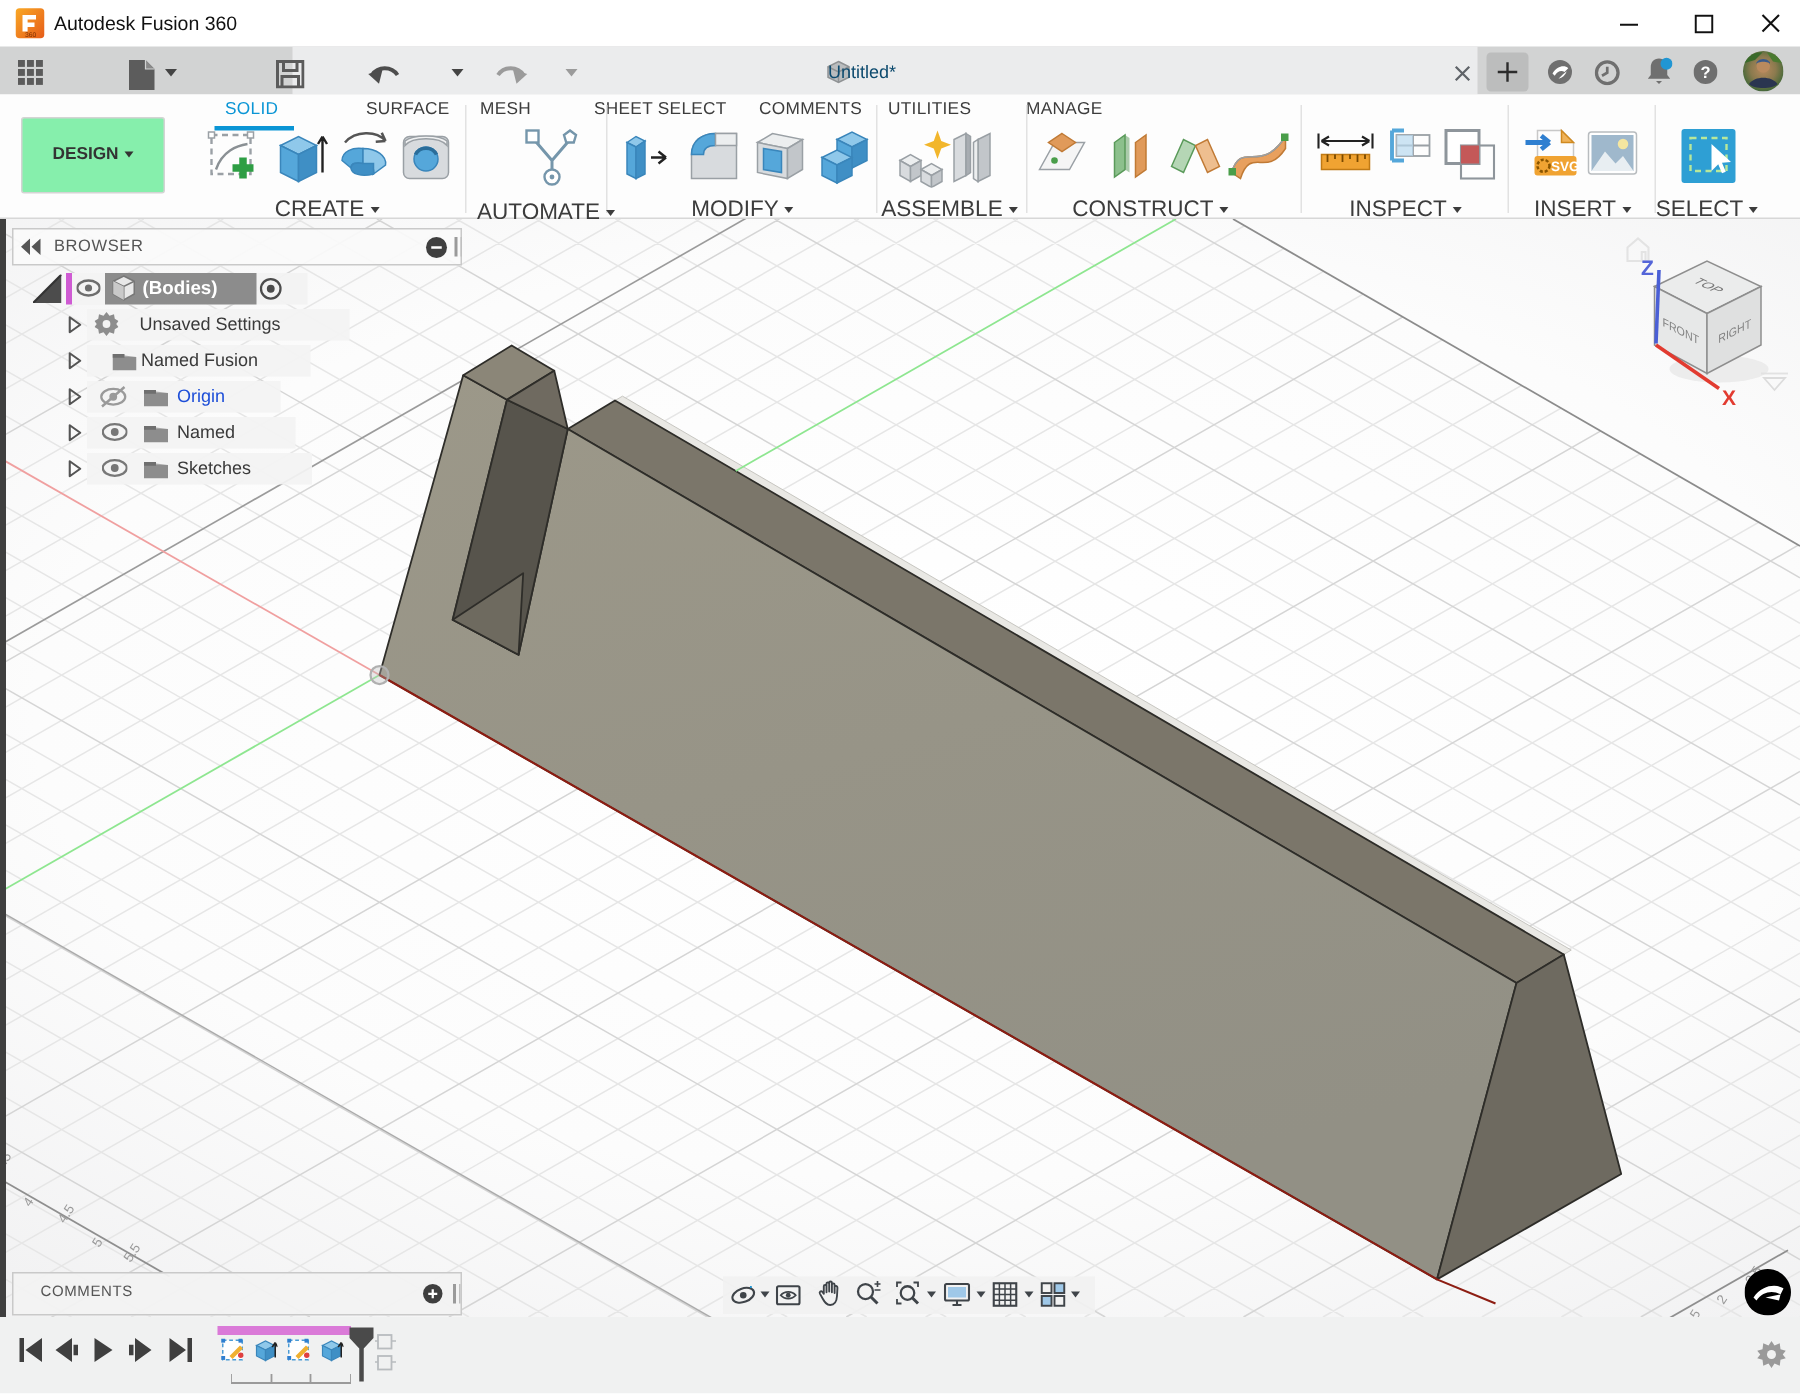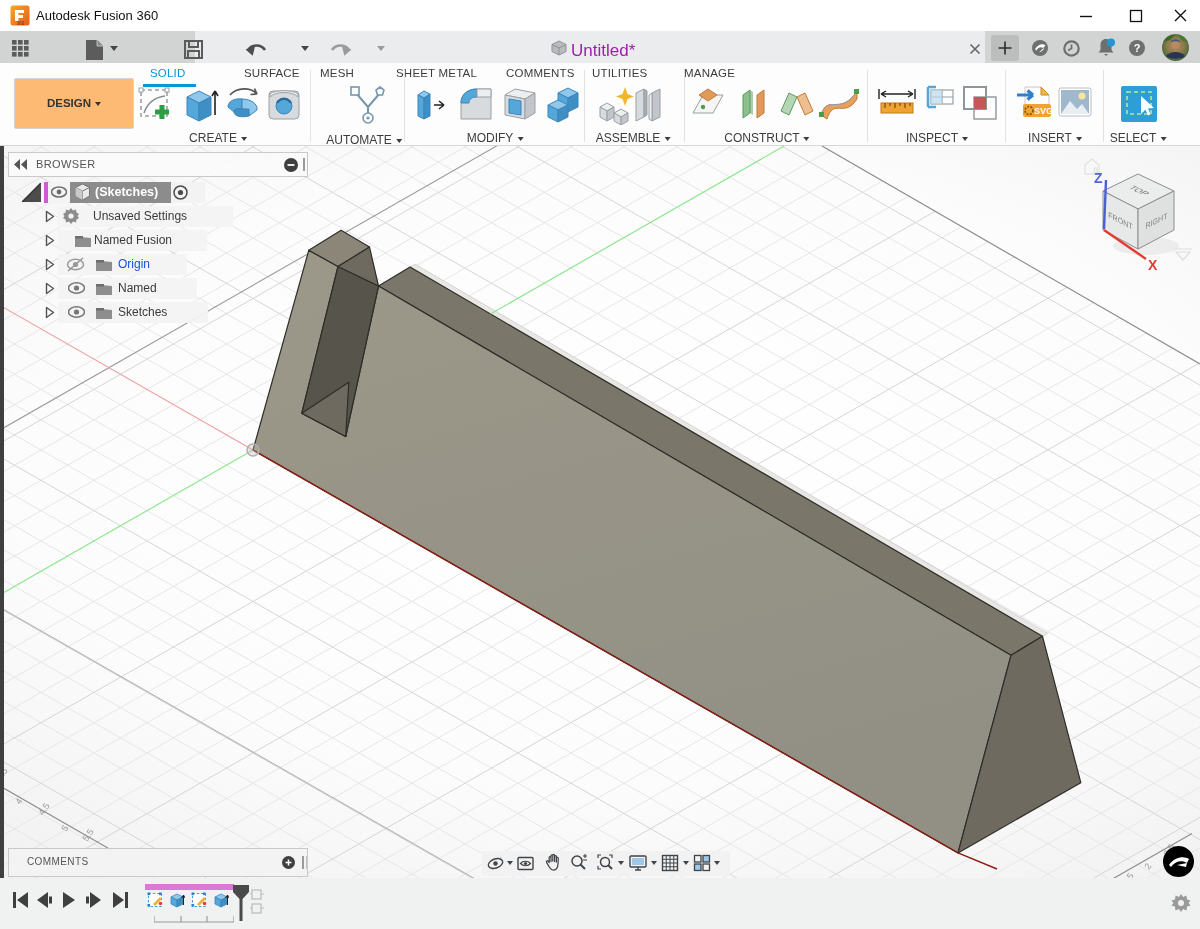--- a/index.html
+++ b/index.html
@@ -5,21 +5,21 @@
 .abs{position:absolute}
 .titlebar{left:0;top:0;width:1200px;height:31px;background:#ffffff}
 .tabrow{left:0;top:31px;width:1200px;height:32px;background:#d2d3d3}
 .tab{left:195px;top:31px;width:790px;height:32px;background:#ebeced}
 .ribbon{left:0;top:63px;width:1200px;height:83px;background:#fdfdfd;border-bottom:1px solid #d7d7d7}
 .viewport{left:0;top:146px;width:1200px;height:732px;background:
  radial-gradient(100% 85% at 52% 45%, #ffffff 0%, #fcfcfc 50%, #f0f0f1 85%, #e6e7e8 100%)}
 .vp{position:absolute;left:0;top:146px}
 .dstrip{left:0;top:146px;width:4px;height:732px;background:#3f3f3f}
 .timeline{left:0;top:878px;width:1200px;height:51px;background:#f0f1f1}
-.grouplabel{position:absolute;font-size:12px;color:#3c3c3c;white-space:nowrap}
+.grouplabel{position:absolute;font-size:15px;color:#3c3c3c;white-space:nowrap}
 .caret{display:inline-block;width:0;height:0;border-left:3.5px solid transparent;border-right:3.5px solid transparent;border-top:4px solid #3c3c3c;margin-left:4px;vertical-align:middle}
 .rtab{position:absolute;top:67px;font-size:11.5px;color:#3c3c3c;letter-spacing:0.2px}
 .sep{position:absolute;top:70px;width:1px;height:72px;background:#e2e2e2}
 .browrow{position:absolute;background:rgba(243,243,243,0.93);font-size:12px;color:#3a3a3a}
 </style></head><body>
 <div class="abs titlebar"></div>
 <svg style="position:absolute;left:10px;top:5px" width="20" height="21" viewBox="0 0 20 21">
     <defs>
       <linearGradient id="lg" x1="0" y1="0" x2="1" y2="1">
         <stop offset="0" stop-color="#f9a825"></stop>
@@ -64,21 +64,21 @@
 <div class="abs" style="left:301px;top:46px;width:0;height:0;border-left:4px solid transparent;border-right:4px solid transparent;border-top:5px solid #444"></div>
 <svg style="position:absolute;left:330px;top:41px" width="22" height="17" viewBox="0 0 22 17">
     <path d="M19 9 C15 3 6 3 2 9" fill="none" stroke="#9b9b9b" stroke-width="2.6"></path>
     <path d="M21.5 9.5 L13 4 L13 14 Z" fill="#9b9b9b" transform="rotate(-14 17 9)"></path>
   </svg>
 <div class="abs" style="left:377px;top:46px;width:0;height:0;border-left:4px solid transparent;border-right:4px solid transparent;border-top:5px solid #9b9b9b"></div>
 <svg style="position:absolute;left:551px;top:40px" width="16" height="16" viewBox="0 0 16 16">
     <path d="M8 1 L15 4.5 L15 11.5 L8 15 L1 11.5 L1 4.5 Z" fill="#b9bcbe" stroke="#8f9294" stroke-width="1"></path>
     <path d="M1 4.5 L8 8 L15 4.5 M8 8 L8 15" fill="none" stroke="#8f9294" stroke-width="1"></path>
   </svg>
-<div class="abs" style="left:571px;top:41px;font-size:17px;color:#a21caf">Untitled*</div>
+<div class="abs" style="left:552px;top:41px;font-size:12px;color:#0c4a6e">Untitled*</div>
 <svg style="position:absolute;left:969px;top:43px" width="12" height="12" viewBox="0 0 12 12">
     <path d="M1.5 1.5 L10.5 10.5 M10.5 1.5 L1.5 10.5" stroke="#5f6368" stroke-width="1.5"></path>
   </svg>
 <div class="abs" style="left:991px;top:35px;width:28px;height:26px;background:#bcbdbd;border-radius:3px"></div>
 <svg style="position:absolute;left:997px;top:40px" width="16" height="16" viewBox="0 0 16 16">
     <path d="M8 1.5 L8 14.5 M1.5 8 L14.5 8" stroke="#2c2c2c" stroke-width="1.6"></path>
   </svg>
 <svg style="position:absolute;left:1032px;top:40px" width="16" height="16" viewBox="0 0 16 16">
     <circle cx="8" cy="8" r="8" fill="#6f6f6f"></circle>
     <path d="M3 9 C6 4 11 3 13.5 5.5 L11 8 C9 6.5 6 7.5 4.5 10.5 Z" fill="#fff"></path>
@@ -107,25 +107,25 @@
       </radialGradient>
     </defs>
     <circle cx="13.5" cy="13.5" r="13.5" fill="url(#av)"></circle>
     <circle cx="13.5" cy="10" r="4.5" fill="#b98a5e"></circle>
     <path d="M9 9 C9 6.5 18 6.5 18 9 L18 7.5 C16 4.5 11 4.5 9 7.5 Z" fill="#3a5a8a"></path>
     <path d="M4 22 C8 16.5 19 16.5 23 22 C20 25.5 7 25.5 4 22 Z" fill="#2a3550"></path>
     <path d="M1 8 C4 2 10 0.5 13 1 L8 6 Z" fill="#3a6a2a"></path>
     <path d="M26 8 C23 3 19 1 16 1 L20 7 Z" fill="#4a7a30"></path>
   </svg>
 <div class="abs ribbon"></div>
-<div class="abs" style="left:14px;top:78px;width:120px;height:51px;background:#fdba74;border:1px solid #d4d4d4;border-radius:2px;text-align:center;line-height:49px;font-size:11.5px;font-weight:bold;color:#333">DESIGN<span class="caret" style="border-top-color:#333"></span></div>
+<div class="abs" style="left:14px;top:78px;width:96px;height:51px;background:#86efac;border:1px solid #d4d4d4;border-radius:2px;text-align:center;line-height:49px;font-size:11.5px;font-weight:bold;color:#333">DESIGN<span class="caret" style="border-top-color:#333"></span></div>
 <div class="rtab" style="left:150px;color:#0a95d5">SOLID</div>
 <div class="rtab" style="left:244px;color:#3c3c3c">SURFACE</div>
 <div class="rtab" style="left:320px;color:#3c3c3c">MESH</div>
-<div class="rtab" style="left:396px;color:#3c3c3c">SHEET METAL</div>
+<div class="rtab" style="left:396px;color:#3c3c3c">SHEET SELECT</div>
 <div class="rtab" style="left:506px;color:#3c3c3c">COMMENTS</div>
 <div class="rtab" style="left:592px;color:#3c3c3c">UTILITIES</div>
 <div class="rtab" style="left:684px;color:#3c3c3c">MANAGE</div>
 <div class="abs" style="left:143px;top:84px;width:53px;height:3px;background:#0a95d5"></div>
 <div class="sep" style="left:310px"></div>
 <div class="sep" style="left:404px"></div>
 <div class="sep" style="left:584px"></div>
 <div class="sep" style="left:684px"></div>
 <div class="sep" style="left:867px"></div>
 <div class="sep" style="left:1005px"></div>
@@ -343,21 +343,21 @@
 <svg style="position:absolute;left:51px;top:186px" width="16" height="12" viewBox="0 0 16 12">
     <ellipse cx="8" cy="6" rx="7.5" ry="5" fill="none" stroke="#6e6e6e" stroke-width="1.6"></ellipse>
     <circle cx="8" cy="6" r="2.4" fill="#6e6e6e"></circle>
   </svg>
 <div class="abs" style="left:70px;top:182px;width:101px;height:21px;background:#8c8c8c"></div>
 <svg style="position:absolute;left:74px;top:183px" width="17" height="18" viewBox="0 0 17 18">
     <path d="M8.5 1 L15.5 4.5 L15.5 13 L8.5 17 L1.5 13 L1.5 4.5 Z" fill="#e8e8e8" stroke="#777" stroke-width="1"></path>
     <path d="M1.5 4.5 L8.5 8 L15.5 4.5 M8.5 8 L8.5 17" fill="none" stroke="#777" stroke-width="1"></path>
     <path d="M1.5 4.5 L8.5 8 L8.5 17 L1.5 13 Z" fill="#c9c9c9"></path>
   </svg>
-<div class="abs" style="left:95px;top:185px;font-size:12.5px;font-weight:bold;color:#fff">(Sketches)</div>
+<div class="abs" style="left:95px;top:185px;font-size:12.5px;font-weight:bold;color:#fff">(Bodies)</div>
 <svg style="position:absolute;left:173px;top:185px" width="15" height="15" viewBox="0 0 15 15">
     <circle cx="7.5" cy="7.5" r="6.5" fill="none" stroke="#4c4c4c" stroke-width="1.5"></circle>
     <circle cx="7.5" cy="7.5" r="2.6" fill="#4c4c4c"></circle>
   </svg>
 <div class="abs browrow" style="left:58px;top:206px;width:175px;height:21px"></div>
 <svg style="position:absolute;left:45px;top:210px" width="10" height="13" viewBox="0 0 10 13">
     <path d="M1.5 1.5 L8.5 6.5 L1.5 11.5 Z" fill="none" stroke="#555" stroke-width="1.4" stroke-linejoin="round"></path>
   </svg>
 <svg style="position:absolute;left:63px;top:208px" width="16" height="16" viewBox="0 0 16 16">
     <path d="M8 0 L10 2.5 L13 1.5 L13.5 4.5 L16 6 L14.5 8 L16 10 L13.5 11.5 L13 14.5 L10 13.5 L8 16 L6 13.5 L3 14.5 L2.5 11.5 L0 10 L1.5 8 L0 6 L2.5 4.5 L3 1.5 L6 2.5 Z" fill="#8d8d8d"></path>

